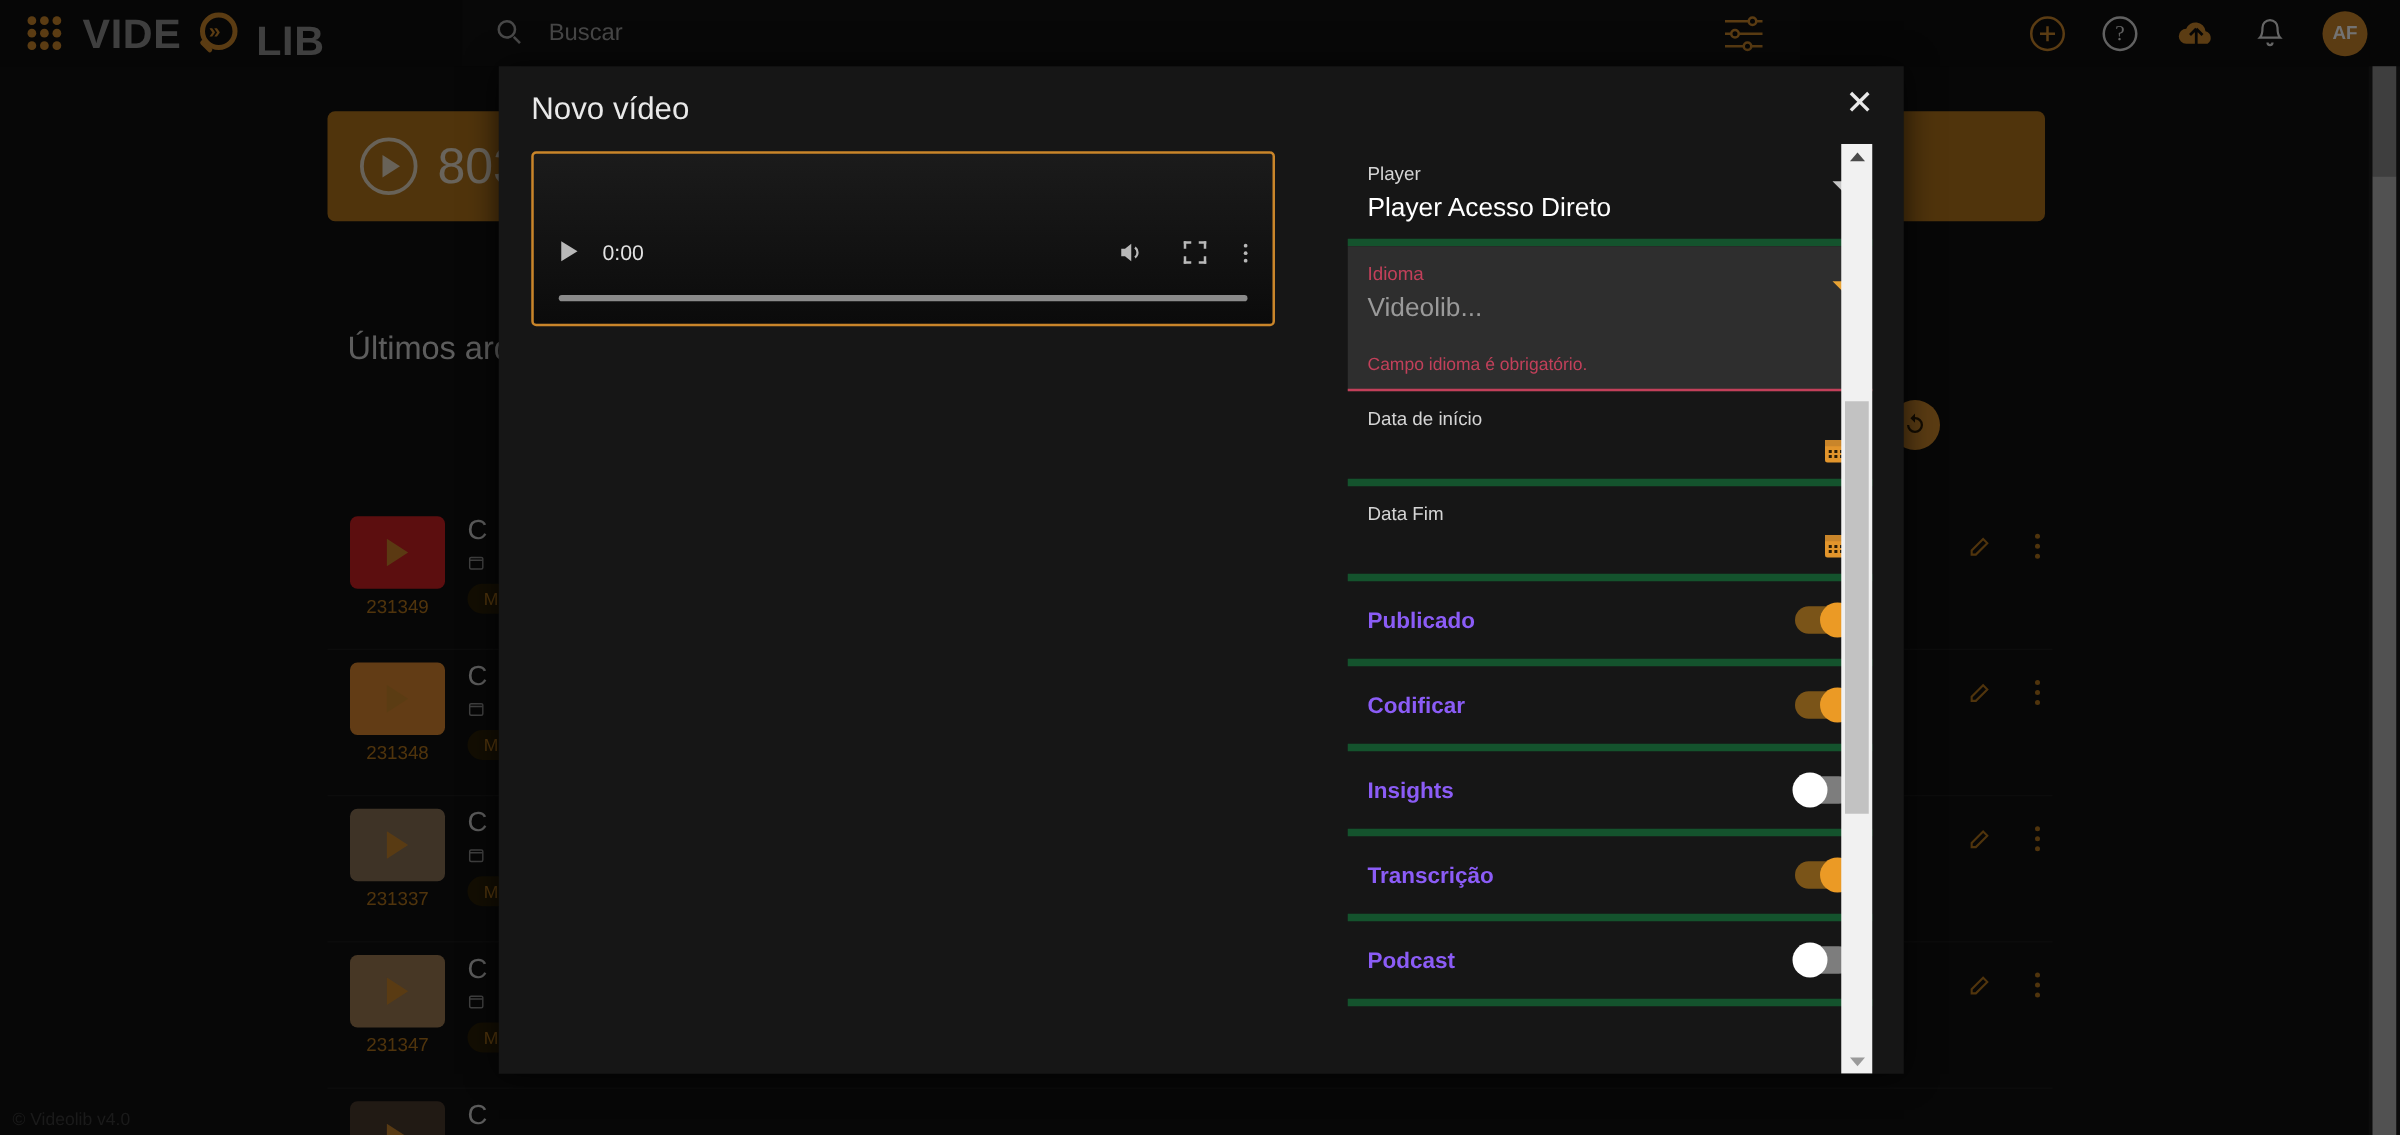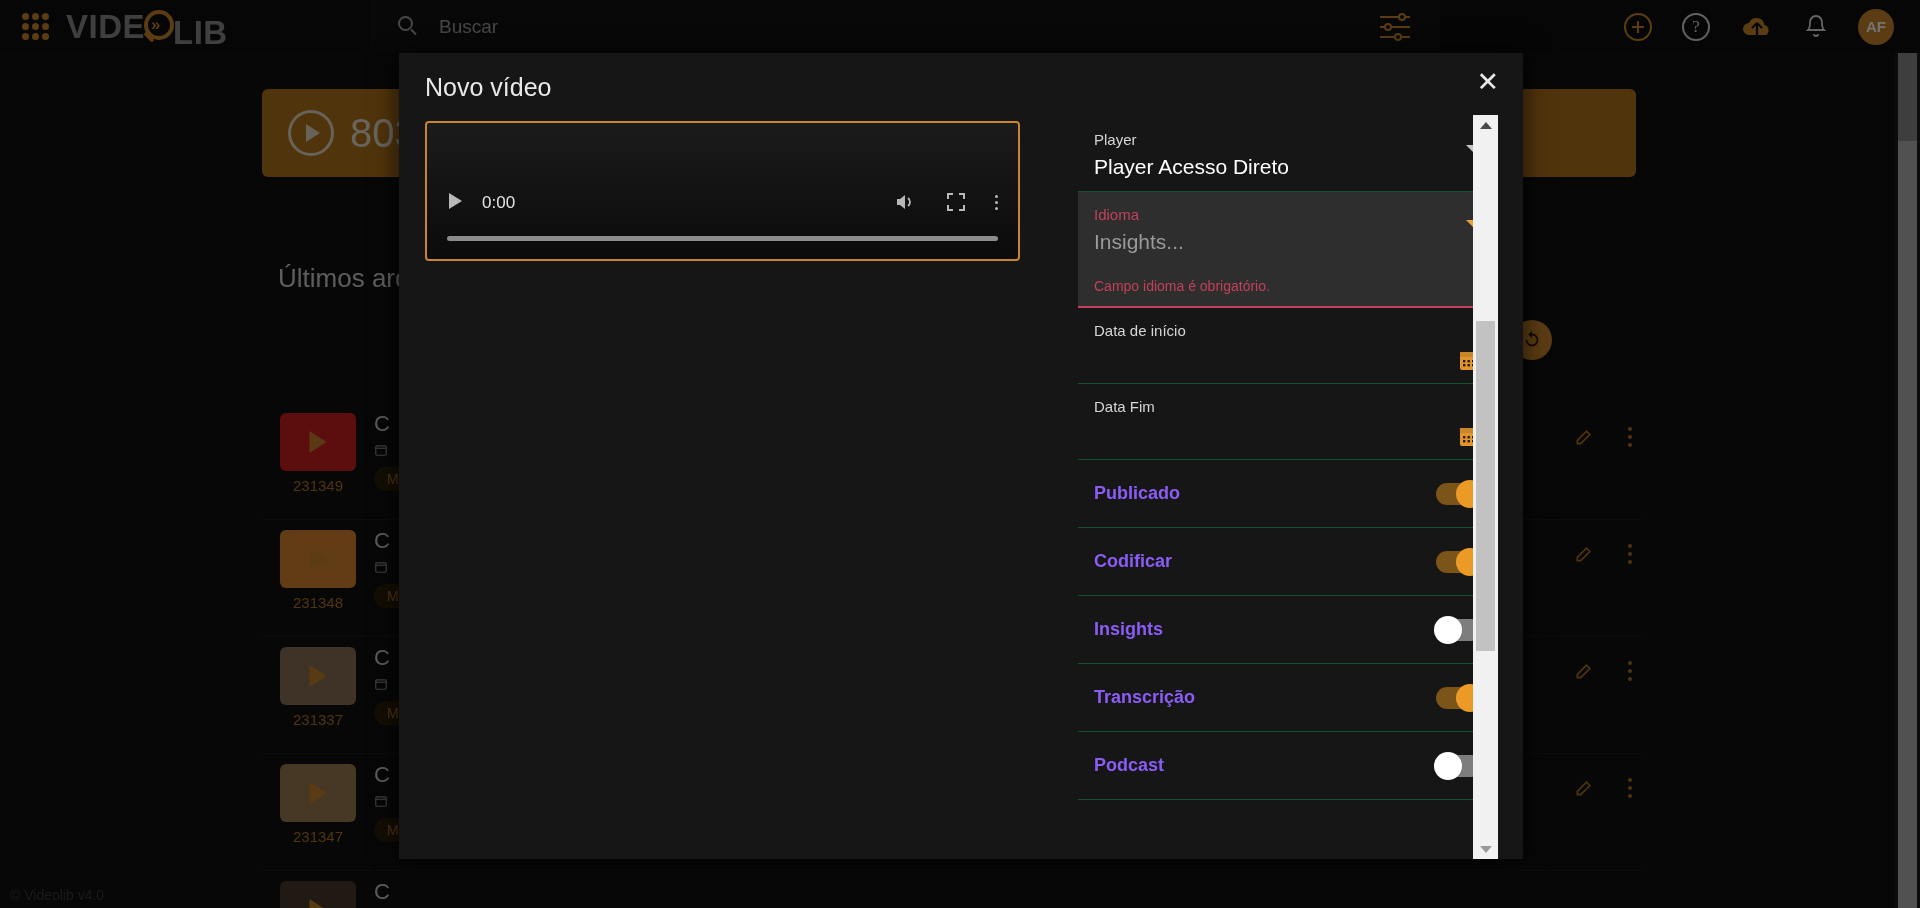--- a/index.html
+++ b/index.html
@@ -23,20 +23,21 @@
     margin-left: 18px; width: 34px; height: 34px;
     display: grid; grid-template-columns: repeat(3, 7px); grid-template-rows: repeat(3, 7px);
     gap: 3px; align-content: center; justify-content: center;
     cursor: pointer;
   }
   .grid-icon i { display:block; width:7px; height:7px; border-radius:50%; background:#c9852a; }
   .brand {
     margin-left: 14px; font-size: 33px; font-weight: bold; letter-spacing: 0.5px;
     color: #8d8d8d; position: relative; display:flex; align-items:center;
     font-family: "Liberation Sans", sans-serif;
+    gap: 16px;
   }
   .brand .b1 { color:#8d8d8d; }
   .brand .magn {
     position: relative; display:inline-block; width: 34px; height: 34px; margin: 0 -3px;
   }
   .brand .magn .ring {
     position:absolute; left:2px; top:0px; width:30px; height:30px;
     border: 4px solid #c9852a; border-radius:50%;
   }
   .brand .magn .handle {
@@ -152,21 +153,21 @@
   .vc-menu{display:flex;flex-direction:column;gap:3px;cursor:pointer;}
   .vc-menu i{width:3px;height:3px;border-radius:50%;background:#b8b8b8;display:block;}
   .vc-progress { position:absolute; left:20px; right:20px; bottom:18px; height:5px; background:#8b8b8b; border-radius:3px;}
 
   .right-col {
     position:absolute; right: 25px; top: 0; width: 420px; height: 100%;
     overflow:hidden;
   }
   .fields { padding-top: 2px; }
   .field {
-    position:relative; padding: 14px 40px 12px 16px; border-bottom:1px solid #14532d;
+    position:relative; padding: 14px 40px 12px 16px; border-bottom:6px solid #14532d;
     cursor:pointer;
   }
   .field .flabel { font-size:15px; color:#d5d5d5; }
   .field .fvalue { margin-top:7px; font-size:21px; color:#ffffff; }
   .caret { position:absolute; right:16px; top:28px; width:0;height:0;
            border-left:8px solid transparent;border-right:8px solid transparent;border-top:8px solid #c5c5c5;}
   .field.error { background:#2e2e2e; border-bottom: 2px solid #c2405a; }
   .field.error .flabel { color:#c2405a; }
   .field.error .fvalue { color:#9a9a9a; }
   .field.error .caret { border-top-color:#e8a334; }
@@ -461,21 +462,21 @@
         <div class="fields">
 
           <div class="field">
             <div class="flabel">Player</div>
             <div class="fvalue">Player Acesso Direto</div>
             <div class="caret"></div>
           </div>
 
           <div class="field error">
             <div class="flabel">Idioma</div>
-            <div class="fvalue">Insights...</div>
+            <div class="fvalue">Videolib...</div>
             <div class="ferr">Campo idioma é obrigatório.</div>
             <div class="caret"></div>
           </div>
 
           <div class="field date">
             <div class="flabel">Data de início</div>
             <div class="cal-icon">
               <svg width="24" height="22" viewBox="0 0 24 22">
                 <rect x="2" y="3" width="20" height="18" rx="2" fill="#e2952c"></rect>
                 <rect x="2" y="3" width="20" height="5" fill="#c9852a"></rect>

